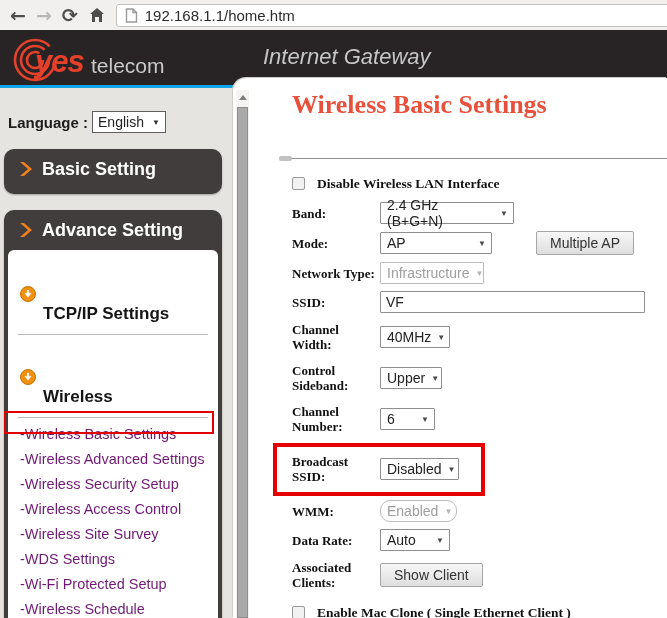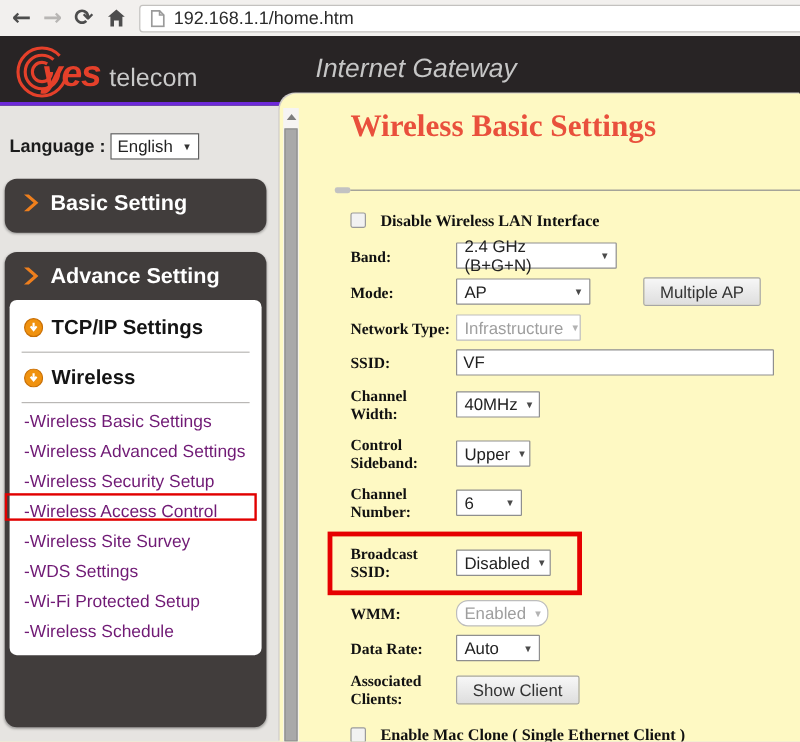--- a/index.html
+++ b/index.html
@@ -11,21 +11,21 @@
     background:#f2f0ee; display:flex; align-items:center; gap:10px; padding-left:10px; z-index:5; }
   .nav-ico { font-family:"DejaVu Sans", sans-serif; font-size:19px; font-weight:bold;
     color:#4d4d4d; line-height:22px; cursor:pointer; }
   .nav-ico.disabled { color:#b8b6b4; }
   .addr-bar { flex:1; height:23px; background:#fff; border:1px solid #c3c1bf;
     border-radius:3px; display:flex; align-items:center; gap:7px; padding:0 8px; margin-right:-4px; }
   .addr-url { font-size:15px; color:#2b2b2b; }
 
   
   .app-header { position:absolute; left:0; top:30px; width:667px; height:58px;
-    background:#282425; border-bottom:3px solid #6d28d9; z-index:1; }
+    background:#282425; border-bottom:3px solid #0ea5e9; z-index:1; }
   .logo { position:absolute; left:8px; top:4px; width:230px; height:54px; }
   .logo-yes { position:absolute; left:27px; top:10px; font-size:31px; font-weight:bold;
     font-style:italic; color:#e5402a; letter-spacing:-1px; }
   .logo-telecom { position:absolute; left:83px; top:20px; font-size:21px; color:#c9c9c9; }
   .gw-title { position:absolute; left:263px; top:14px; font-size:22px; font-style:italic;
     color:#c6c6c6; }
 
   
   .sidebar { position:absolute; left:0; top:91px; width:233px; height:527px;
     background:#e6e4e1; z-index:1; }
@@ -34,30 +34,30 @@
   .lang-select { margin-left:4px; background:#fff; border:1px solid #5f5f5f;
     padding:2px 5px; font-size:14px; color:#222; display:inline-flex; align-items:center; gap:8px; cursor:pointer; }
   .panel { margin:16px 0 0 4px; width:218px; background:#413d3c; border-radius:10px;
     padding:0 4px 5px 4px; box-shadow:0 1px 2px rgba(0,0,0,.3); }
   .panel-head { height:40px; display:flex; align-items:center; padding-left:10px; gap:8px; }
   .panel-head-label { color:#fff; font-size:18px; font-weight:bold; }
   .chev { width:16px; height:16px; flex:0 0 16px; }
   .panel-body { background:#fff; border-radius:6px; padding:6px 0 6px 0; }
   .basic-item { font-size:16px; color:#222; padding:3px 0 3px 10px; cursor:pointer; }
   .sec-row { display:flex; align-items:center; gap:7px; padding:7px 0 6px 12px; cursor:pointer; }
-  .sec-label { font-size:17px; font-weight:bold; color:#141414; }
+  .sec-label { font-size:17px; font-weight:bold; color:#141414;margin-top:41px; }
   .divider { height:1px; background:#b9b7b5; margin:4px 10px; }
   .sub-item { font-size:14.5px; font-weight:normal; color:#701a75; padding:5px 0 5px 12px;
     line-height:15px; cursor:pointer; }
   .panel.advance { padding-bottom:60px; }
   .bullet { width:16px; height:16px; flex:0 0 16px; }
 
   
   .main-panel { position:absolute; left:233px; top:78px; width:434px; height:540px;
-    background:#fef9c3; border-top-left-radius:14px; z-index:2;
+    background:#ffffff; border-top-left-radius:14px; z-index:2;
     box-shadow:-1px -1px 0 #cfccc9; }
   .vscroll { position:absolute; left:3px; top:12px; bottom:0; width:13px; background:#f6f4f2; }
   .vs-up { height:15px; display:flex; align-items:center; justify-content:center; cursor:pointer; }
   .vs-up-tri { width:0; height:0; border-left:4px solid transparent; border-right:4px solid transparent;
     border-bottom:5px solid #7d7d7d; }
   .vs-thumb { position:absolute; left:1px; right:1px; top:17px; bottom:0;
     background:#a9a9a9; border:1px solid #8e8e8e; cursor:pointer; }
 
   .content { position:absolute; left:24px; top:12px; right:0; }
   .page-title { margin-left:35px; font-family:"Liberation Serif", serif; font-weight:bold;

